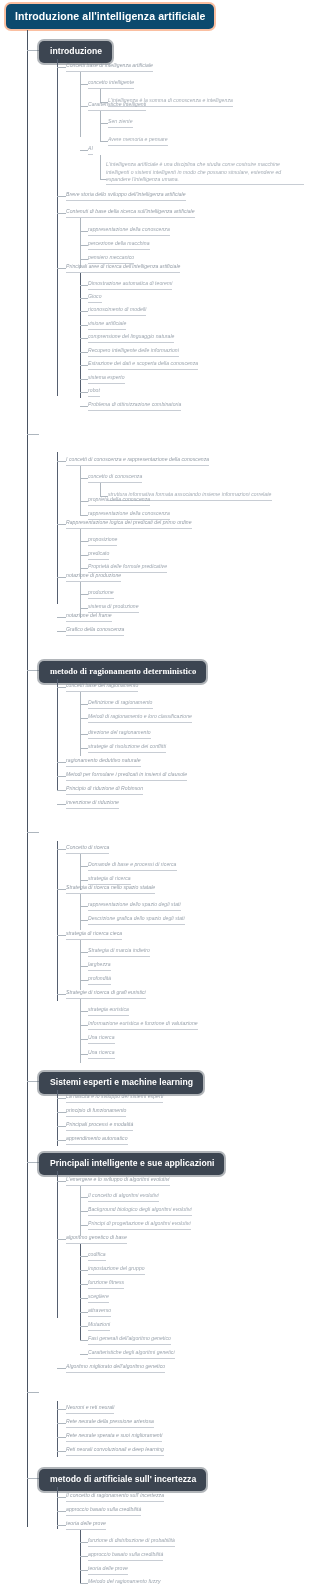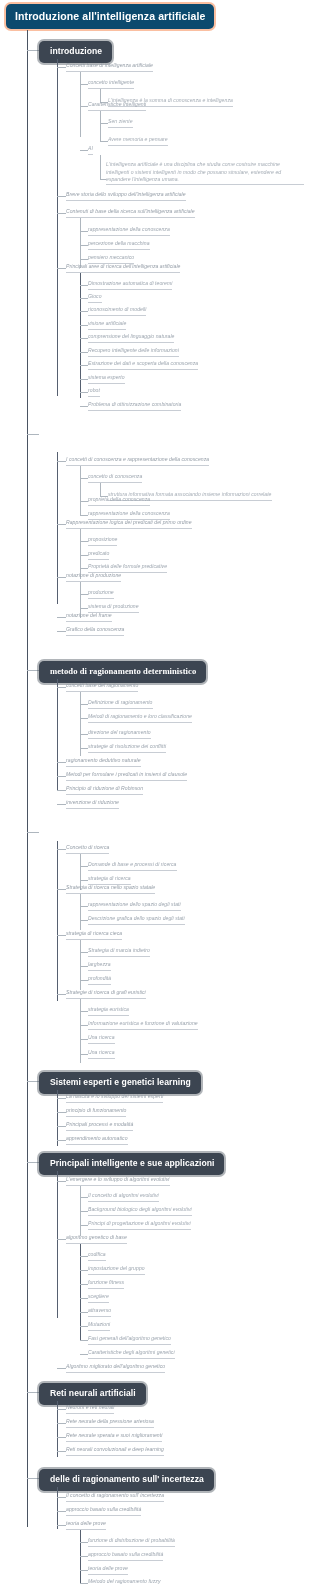--- a/index.html
+++ b/index.html
@@ -256,21 +256,21 @@
   <div class="ln h" style="left:80px; top:1011px; width:8px;"></div>
   <div class="node lv3" style="left:88px; top:1006px;">strategia euristica</div>
   <div class="ln h" style="left:80px; top:1025px; width:8px;"></div>
   <div class="node lv3" style="left:88px; top:1020px;">Informazione euristica e funzione di valutazione</div>
   <div class="ln h" style="left:80px; top:1039px; width:8px;"></div>
   <div class="node lv3" style="left:88px; top:1034px;">Una ricerca</div>
   <div class="ln h" style="left:80px; top:1054px; width:8px;"></div>
   <div class="node lv3" style="left:88px; top:1049px;">Una ricerca</div>
 
   <div class="ln h" style="left:27px; top:1081px; width:12px;"></div>
-  <div class="branch" style="left:39px; top:1072px;">Sistemi esperti e genetici learning</div>
+  <div class="branch" style="left:39px; top:1072px;">Sistemi esperti e machine learning</div>
 
   <div class="ln v dark" style="left:57px; top:1090px; height:56px;"></div>
   <div class="ln h" style="left:57px; top:1098px; width:9px;"></div>
   <div class="node lv2" style="left:66px; top:1093px;">La nascita e lo sviluppo dei sistemi esperti</div>
   <div class="ln h" style="left:57px; top:1112px; width:9px;"></div>
   <div class="node lv2" style="left:66px; top:1107px;">principio di funzionamento</div>
   <div class="ln h" style="left:57px; top:1126px; width:9px;"></div>
   <div class="node lv2" style="left:66px; top:1121px;">Principali processi e modalità</div>
   <div class="ln h" style="left:57px; top:1140px; width:9px;"></div>
   <div class="node lv2" style="left:66px; top:1135px;">apprendimento automatico</div>
@@ -307,34 +307,33 @@
   <div class="node lv3" style="left:88px; top:1321px;">Mutazioni</div>
   <div class="ln h" style="left:80px; top:1340px; width:8px;"></div>
   <div class="node lv3" style="left:88px; top:1335px;">Fasi generali dell'algoritmo genetico</div>
   <div class="ln h" style="left:80px; top:1354px; width:8px;"></div>
   <div class="node lv3" style="left:88px; top:1349px;">Caratteristiche degli algoritmi genetici</div>
 
   <div class="ln h" style="left:57px; top:1368px; width:9px;"></div>
   <div class="node lv2" style="left:66px; top:1363px;">Algoritmo migliorato dell'algoritmo genetico</div>
 
   <div class="ln h" style="left:27px; top:1392px; width:12px;"></div>
-  <div class="branch" style="left:39px; top:1383px;">Reti neurali artificiali</div>
 
   <div class="ln v dark" style="left:57px; top:1401px; height:56px;"></div>
   <div class="ln h" style="left:57px; top:1409px; width:9px;"></div>
   <div class="node lv2" style="left:66px; top:1404px;">Neuroni e reti neurali</div>
   <div class="ln h" style="left:57px; top:1423px; width:9px;"></div>
   <div class="node lv2" style="left:66px; top:1418px;">Rete neurale della pressione arteriosa</div>
   <div class="ln h" style="left:57px; top:1437px; width:9px;"></div>
   <div class="node lv2" style="left:66px; top:1432px;">Rete neurale sperata e suoi miglioramenti</div>
   <div class="ln h" style="left:57px; top:1451px; width:9px;"></div>
   <div class="node lv2" style="left:66px; top:1446px;">Reti neurali convoluzionali e deep learning</div>
 
   <div class="ln h" style="left:27px; top:1478px; width:12px;"></div>
-  <div class="branch" style="left:39px; top:1469px;">delle di ragionamento sull' incertezza</div>
+  <div class="branch" style="left:39px; top:1469px;">metodo di artificiale sull' incertezza</div>
 
   <div class="ln v dark" style="left:57px; top:1487px; height:42px;"></div>
   <div class="ln h" style="left:57px; top:1497px; width:9px;"></div>
   <div class="node lv2" style="left:66px; top:1492px;">Il concetto di ragionamento sull' incertezza</div>
   <div class="ln h" style="left:57px; top:1511px; width:9px;"></div>
   <div class="node lv2" style="left:66px; top:1506px;">approccio basato sulla credibilità</div>
   <div class="ln h" style="left:57px; top:1525px; width:9px;"></div>
   <div class="node lv2" style="left:66px; top:1520px;">teoria delle prove</div>
 
   <div class="ln v dark" style="left:80px; top:1530px; height:53px;"></div>

